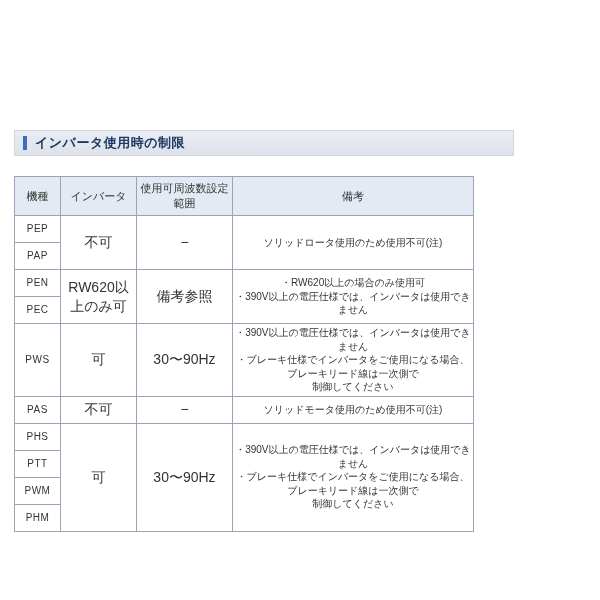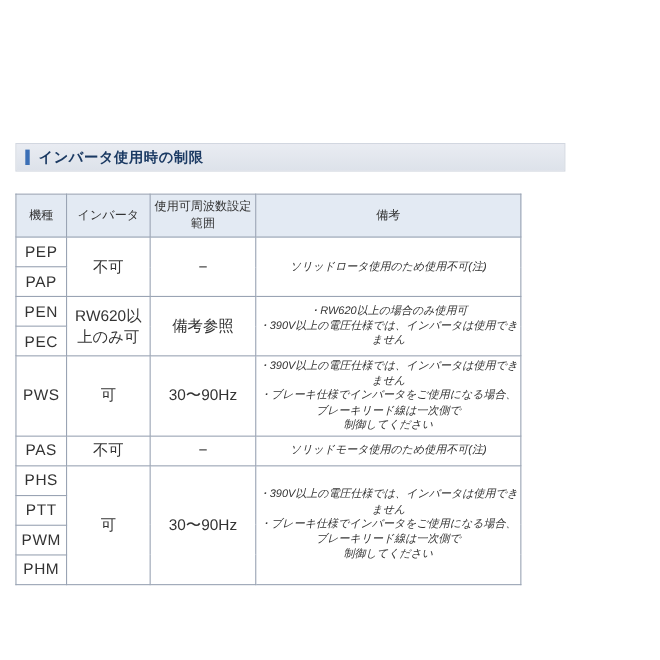--- a/index.html
+++ b/index.html
@@ -76,31 +76,30 @@
     line-height: 1.35;
   }
   table.spec thead th {
     background: #e3eaf3;
     font-weight: normal;
     height: 34px;
     font-size: 11px;
   }
   td.model {
     height: 22px;
-    font-size: 14px;
+    font-size: 10px;
     letter-spacing: 0.5px;
     margin-top: 36px;
   }
   td.inv, td.freq {
     font-size: 14px;
   }
   td.note {
     font-size: 10px;
     padding: 4px 6px;
-    font-style: italic;
   }
   .note-lines {
     display: block;
   }
   .note-line {
     display: block;
   }
   .colw-model { width: 46px; }
   .colw-inv   { width: 76px; }
   .colw-freq  { width: 96px; }

